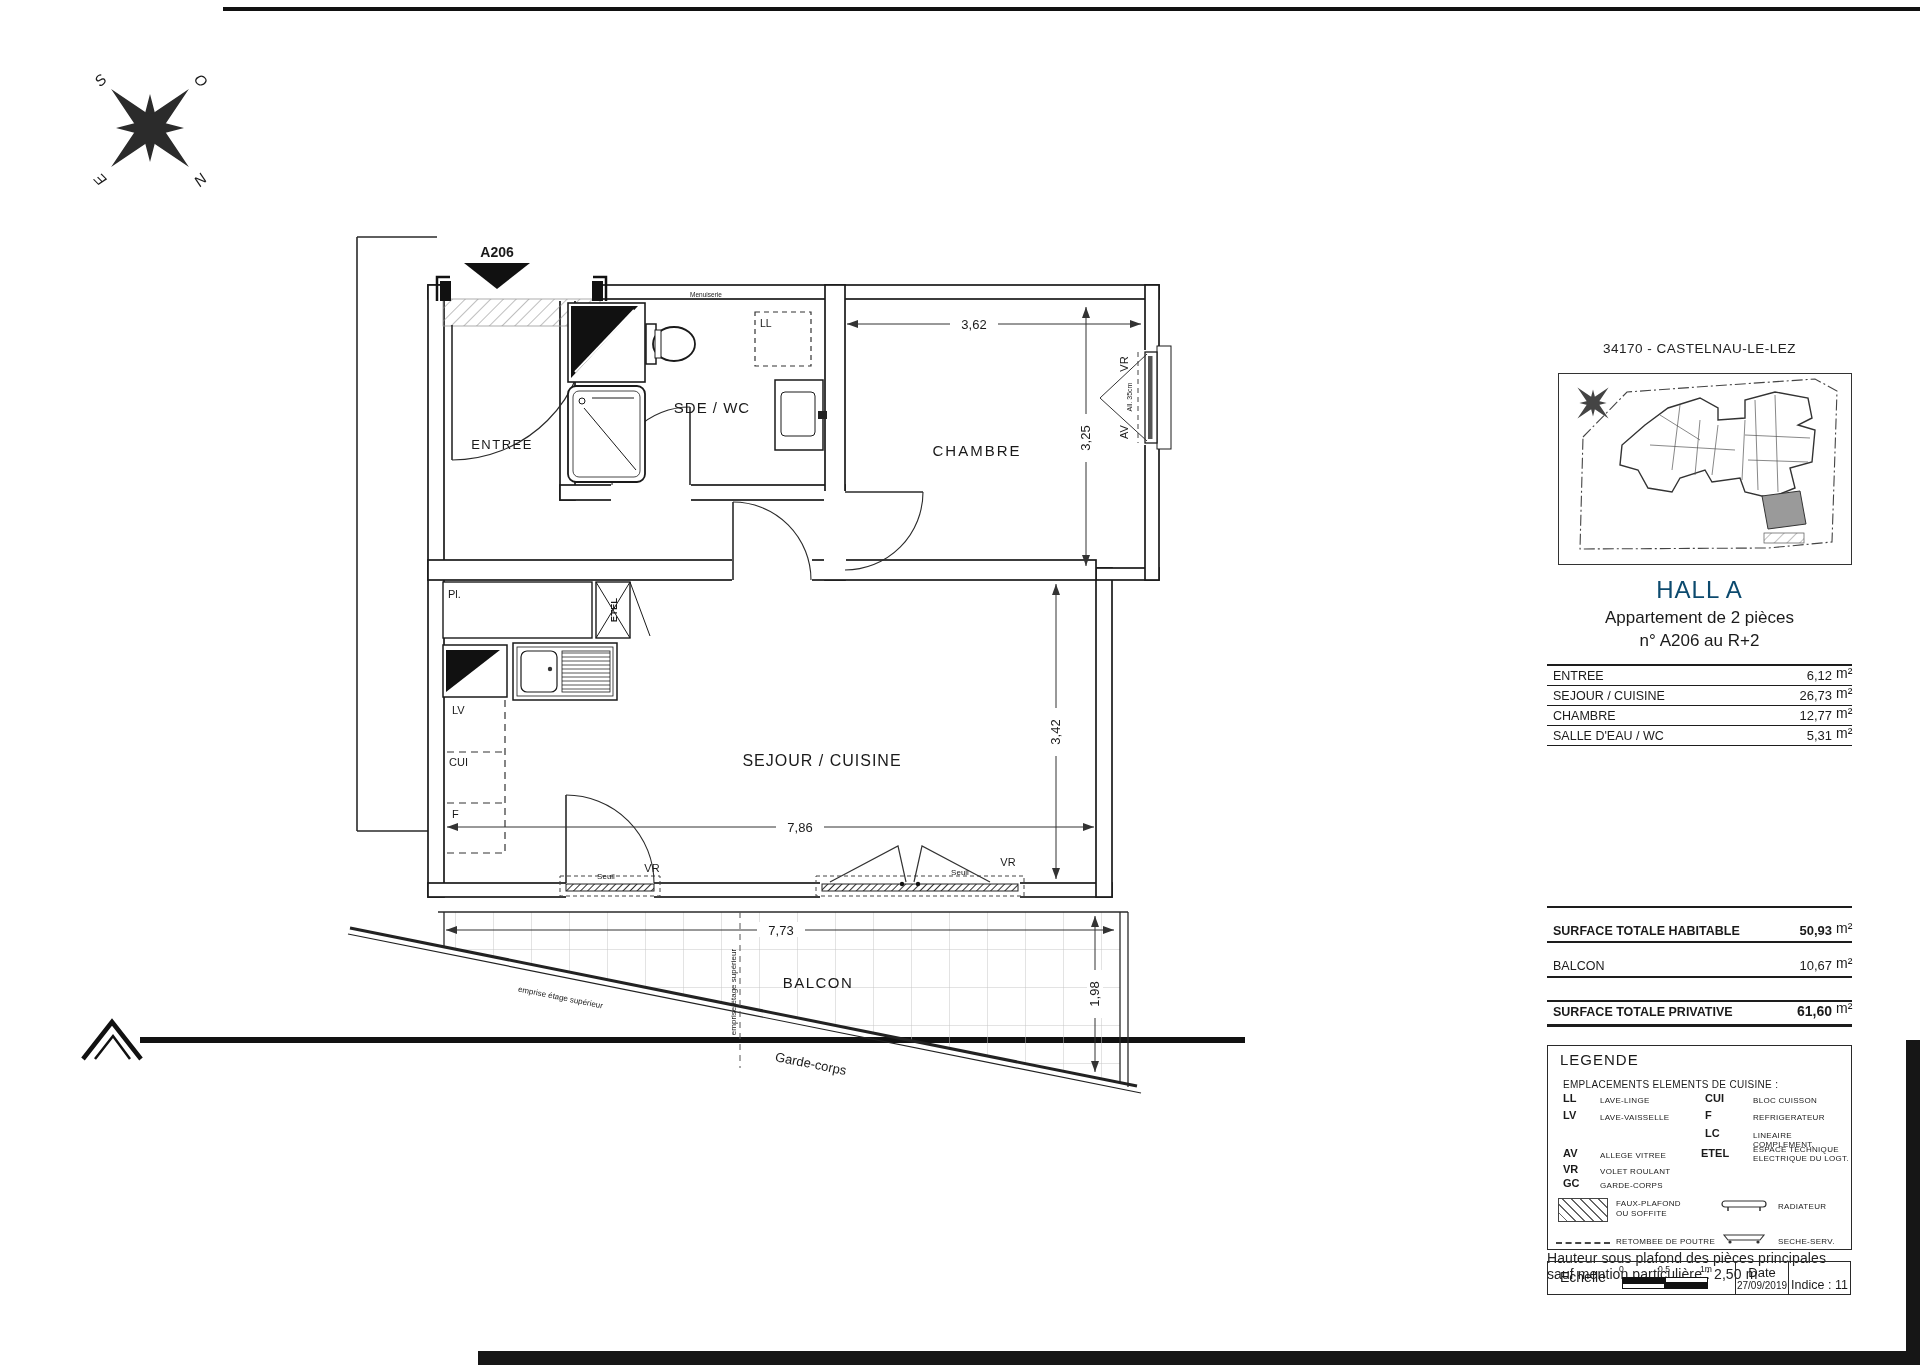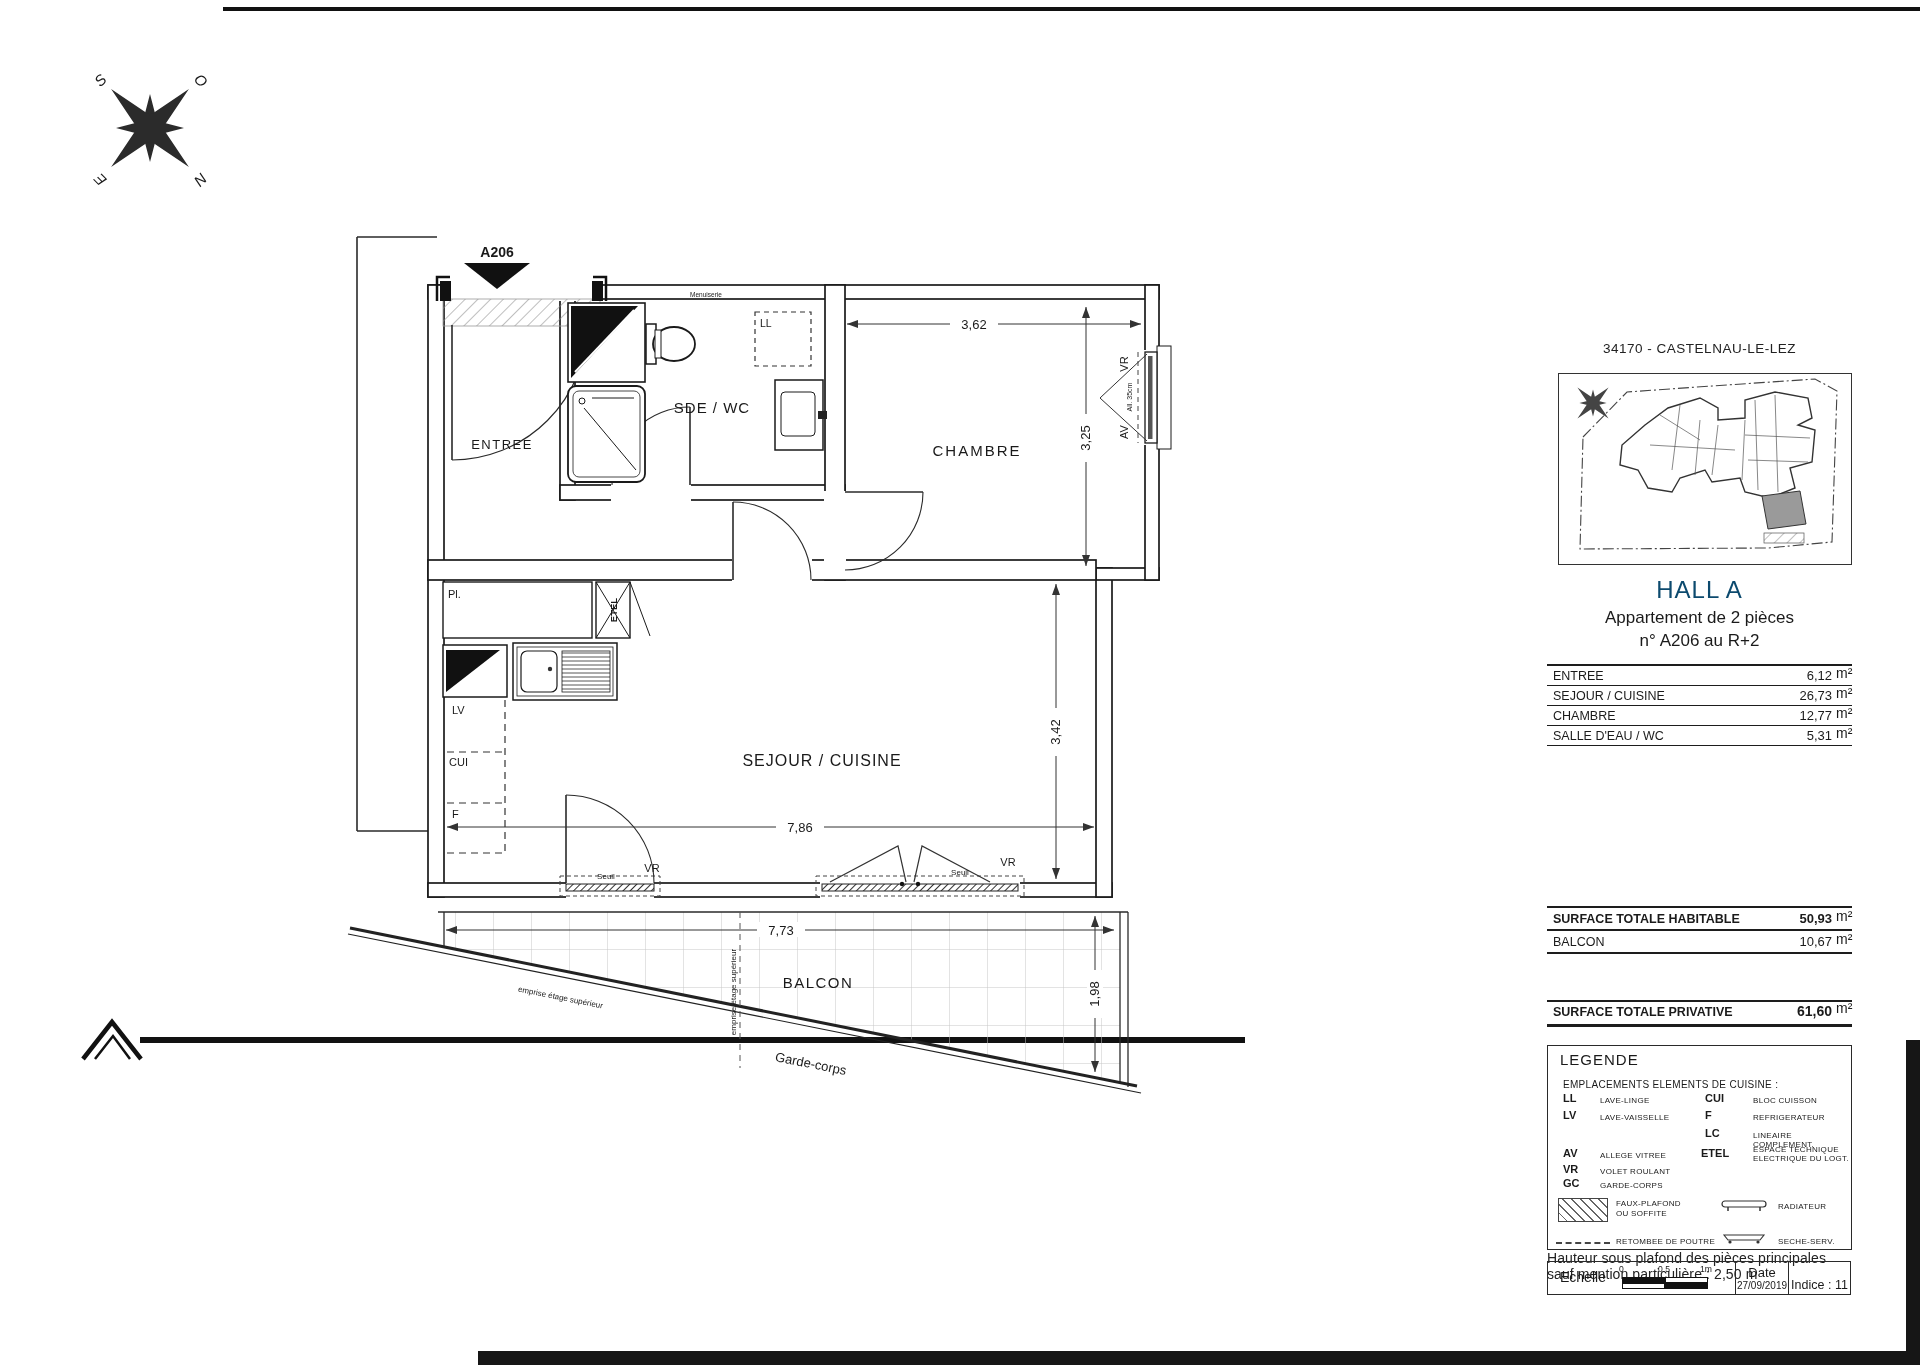--- a/index.html
+++ b/index.html
@@ -13,21 +13,21 @@
   .apt1{left:1547px;top:608px;width:305px;text-align:center;font-size:17px;color:#1a1a1a;}
   .apt2{left:1547px;top:631px;width:305px;text-align:center;font-size:17px;color:#1a1a1a;}
   .areas{left:1547px;top:664px;width:305px;border-top:2px solid #1d1d1d;}
   .arow{display:flex;justify-content:space-between;align-items:baseline;border-bottom:1.8px solid #1d1d1d;
         padding:2px 2px 1px 6px;font-size:12.5px;}
   .aval{display:flex;align-items:flex-start;}
   .num{font-size:13px;}
   .unit{font-size:14px;margin-left:4px;transform:translateY(-3px);width:14px;}
   .tot1{left:1547px;top:906px;width:305px;border-top:2px solid #1d1d1d;}
   .trow{display:flex;justify-content:space-between;align-items:baseline;border-bottom:2px solid #1d1d1d;
-        padding:3px 2px 2px 6px;font-size:12.5px;}
+        padding:15px 2px 2px 6px;font-size:12.5px;}
   .bold{font-weight:700;}
   .tot2{left:1547px;top:1000px;width:305px;border-top:2px solid #1d1d1d;border-bottom:3px solid #1d1d1d;}
   .legend{left:1547px;top:1045px;width:303px;height:203px;border:1.6px solid #2a2a2a;}
   .leg-title{position:absolute;left:12px;top:5px;font-size:15px;letter-spacing:1px;}
   .leg-sub{position:absolute;left:15px;top:33px;font-size:10px;letter-spacing:.3px;}
   .labbr{position:absolute;font-size:11px;font-weight:700;}
   .ldef{position:absolute;font-size:8px;letter-spacing:.3px;}
   .hatchbox{position:absolute;left:10px;top:152px;width:48px;height:22px;border:1px solid #444;
             background:repeating-linear-gradient(45deg,transparent 0 5px,#666 5px 6.3px);}
   .dashline{position:absolute;left:8px;top:196px;width:54px;border-top:2px dashed #444;}

